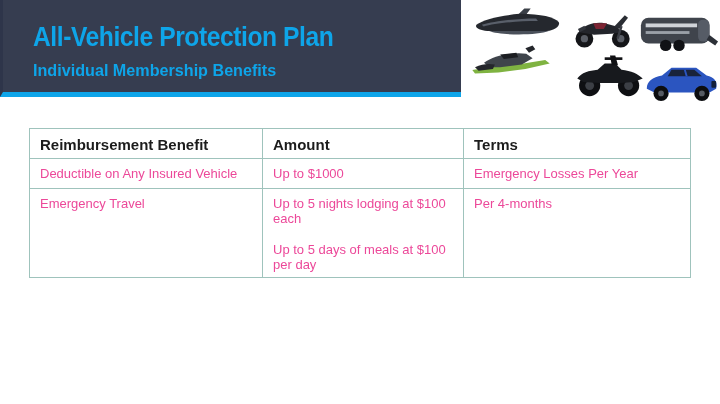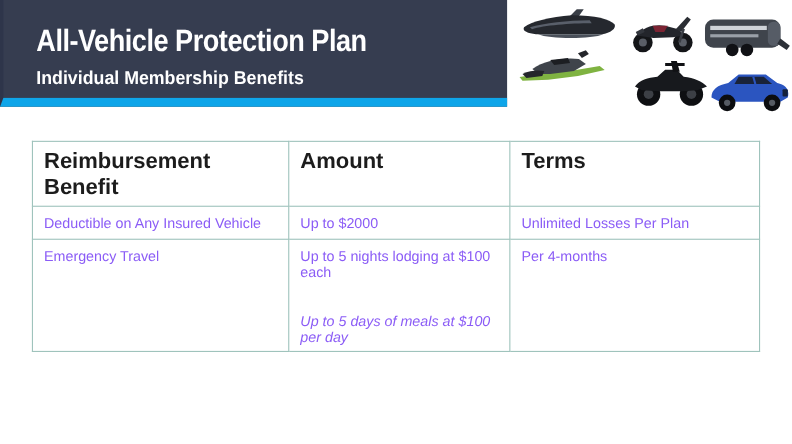--- a/index.html
+++ b/index.html
@@ -10,24 +10,24 @@
     position: relative;
     overflow: hidden;
   }
 
   
   .banner {
     position: absolute;
     left: 0; top: 0;
     width: 461px; height: 97px;
     background: #363d50;
-    border-bottom: 8px solid #0ea5e9;
+    border-bottom: 5px solid #0ea5e9;
     border-left: 3px solid #2e354a;
     padding: 21px 0 0 30px;
-    color: #ffffff;
+    color: #0ea5e9;
   }
   .banner h1 {
     font-size: 28px;
     font-weight: bold;
     letter-spacing: -0.5px;
     transform: scaleX(0.88);
     transform-origin: left center;
     white-space: nowrap;
   }
   .banner h2 {
@@ -62,36 +62,36 @@
   .benefits col.c2 { width: 201px; }
   .benefits col.c3 { width: 227px; }
   .benefits th, .benefits td {
     border: 1px solid #9fc3bc;
     text-align: left;
     vertical-align: top;
     padding: 7px 10px 5px 10px;
     overflow: hidden;
   }
   .benefits th {
-    font-size: 20px;
+    font-size: 15px;
     font-weight: bold;
     color: #1c1c1c;
     height: 30px;
   }
   .benefits td {
     font-size: 13px;
-    color: #8b5cf6;
+    color: #ec4899;
   }
   .benefits tbody tr:nth-child(1) td,
   .benefits tbody tr:nth-child(2) td { height: 30px; }
   .benefits tbody tr:nth-child(3) td { height: 102px; }
   .benefits tbody tr:nth-child(4) td,
   .benefits tbody tr:nth-child(5) td { height: 33px; }
   .benefits tr.hl td { border: 2px solid #2aa184; }
-  .benefits td p + p { margin-top: 29px; font-style: italic; }
+  .benefits td p + p { margin-top: 16px; }
 </style>
 </head>
 <body>
 
 <div class="banner">
   <h1>All-Vehicle Protection Plan</h1>
   <h2>Individual Membership Benefits</h2>
 </div>
 
 <div class="vehicles">
@@ -171,23 +171,23 @@
     <tr>
       <th>Reimbursement Benefit</th>
       <th>Amount</th>
       <th>Terms</th>
     </tr>
   </thead>
   <tbody>
       <tr>
         <td>Deductible on Any Insured Vehicle</td>
         <td>
-          <p>Up to $2000</p>
+          <p>Up to $1000</p>
         </td>
-        <td>Unlimited Losses Per Plan</td>
+        <td>Emergency Losses Per Year</td>
       </tr>
       <tr>
         <td>Emergency Travel</td>
         <td>
           <p>Up to 5 nights lodging at $100 each</p>
           <p>Up to 5 days of meals at $100 per day</p>
         </td>
         <td>Per 4-months</td>
       </tr>
     </tbody>

